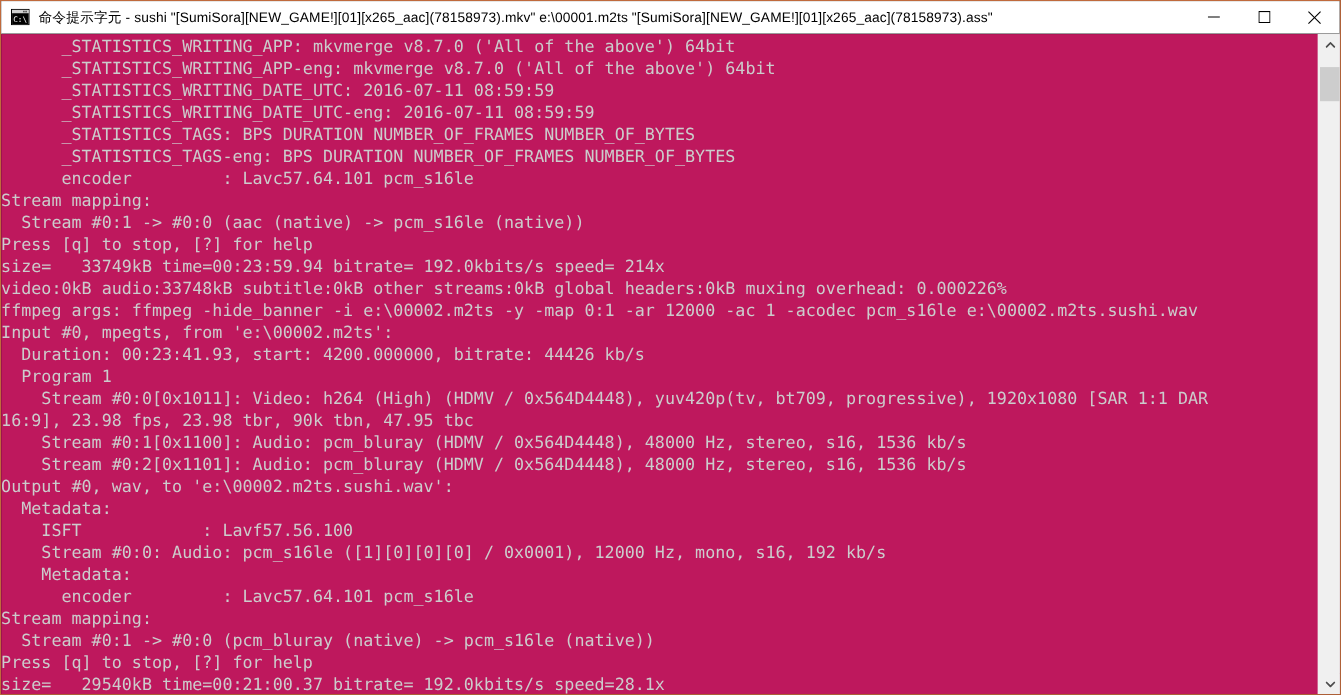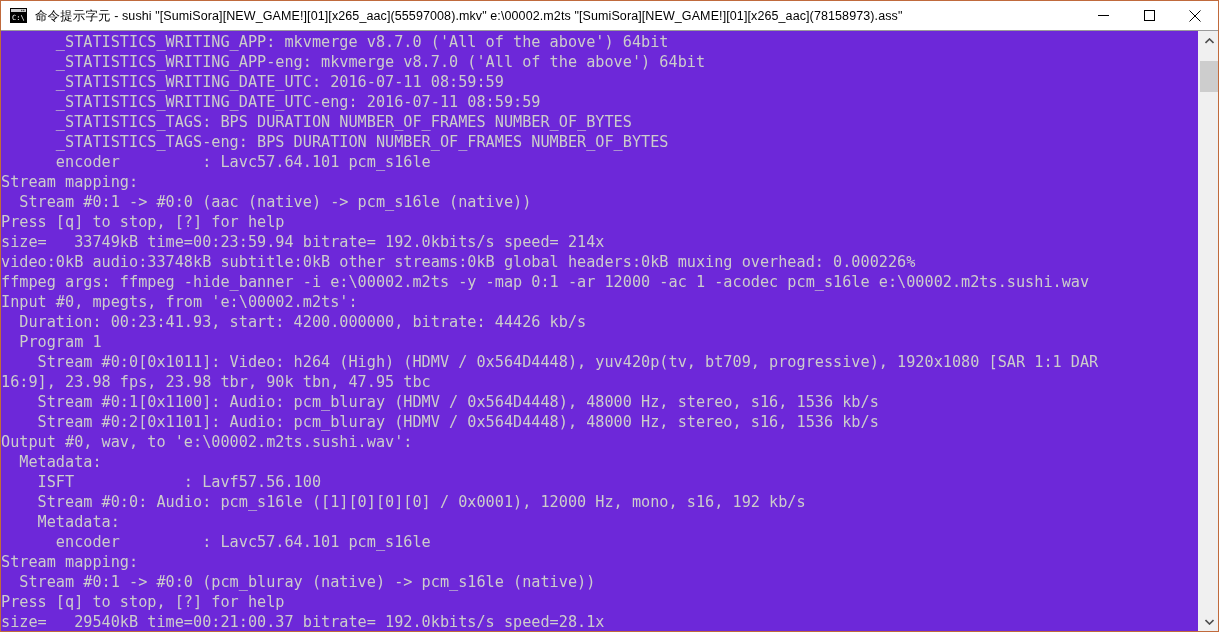--- a/index.html
+++ b/index.html
@@ -69,21 +69,21 @@
   }
   .win-btn svg { display: block; }
 
   
   .console {
     position: absolute;
     left: 0;
     top: 30px;
     right: 0;
     bottom: 0;
-    background: #6d28d9;
+    background: #be185d;
     overflow: hidden;
   }
   .console-text {
     position: absolute;
     left: 0;
     top: 1px;
     margin: 0;
     padding: 0;
     width: 1198px;
     font-family: "DejaVu Sans Mono", "Liberation Mono", monospace;
@@ -147,21 +147,21 @@
       <svg width="17" height="15" viewBox="0 0 17 15" xmlns="http://www.w3.org/2000/svg">
         <rect x="0.5" y="0.5" width="16" height="14" fill="#ffffff" stroke="#000000"></rect>
         <rect x="1" y="1" width="15" height="3" fill="#cfcfcf"></rect>
         <rect x="11" y="1.8" width="1.4" height="1.4" fill="#4a4a4a"></rect>
         <rect x="13" y="1.8" width="1.4" height="1.4" fill="#4a4a4a"></rect>
         <rect x="1" y="4" width="15" height="10" fill="#000000"></rect>
         <text x="2" y="11.6" font-family="DejaVu Sans Mono, monospace" font-size="7" fill="#ffffff">C:\</text>
       </svg>
     </div>
 
-    <div class="title-text">命令提示字元 - sushi  "[SumiSora][NEW_GAME!][01][x265_aac](55597008).mkv" e:\00002.m2ts "[SumiSora][NEW_GAME!][01][x265_aac](78158973).ass"</div>
+    <div class="title-text">命令提示字元 - sushi  "[SumiSora][NEW_GAME!][01][x265_aac](78158973).mkv" e:\00001.m2ts "[SumiSora][NEW_GAME!][01][x265_aac](78158973).ass"</div>
 
     <div class="win-buttons">
       <div class="win-btn">
         <svg width="11" height="11" viewBox="0 0 11 11" xmlns="http://www.w3.org/2000/svg">
           <line x1="0" y1="5.5" x2="11" y2="5.5" stroke="#000000" stroke-width="1"></line>
         </svg>
       </div>
       <div class="win-btn">
         <svg width="11" height="11" viewBox="0 0 11 11" xmlns="http://www.w3.org/2000/svg">
           <rect x="0.5" y="0.5" width="10" height="10" fill="none" stroke="#000000" stroke-width="1"></rect>

